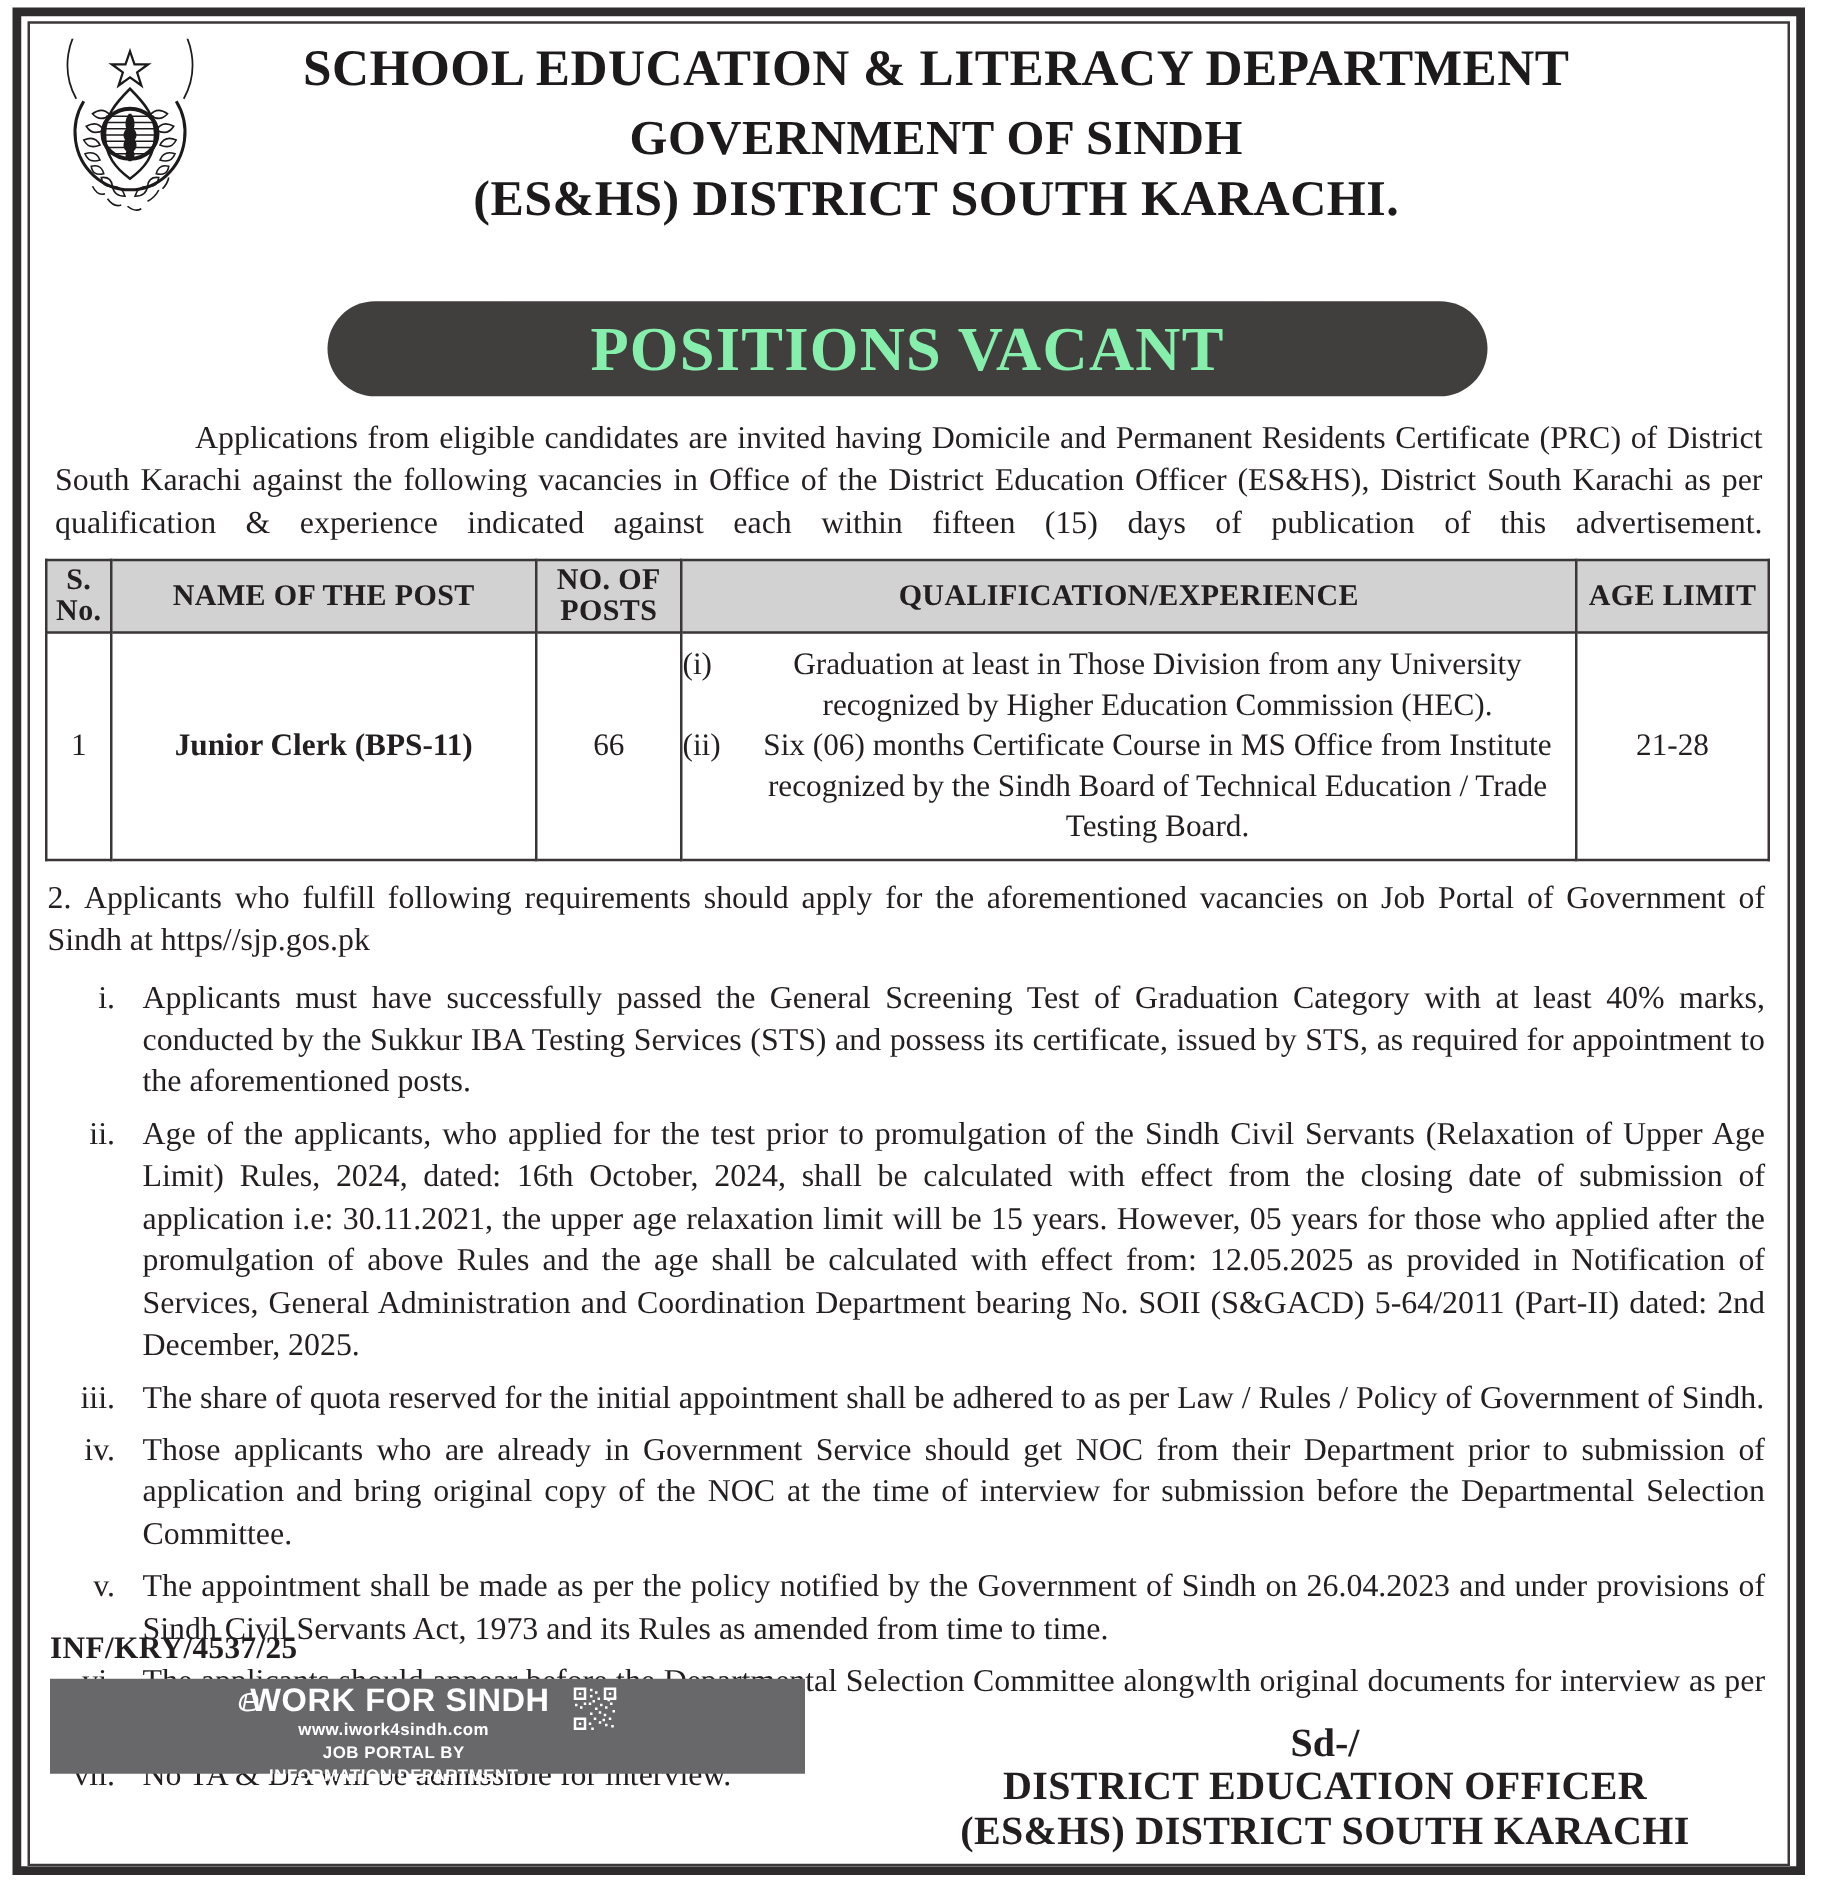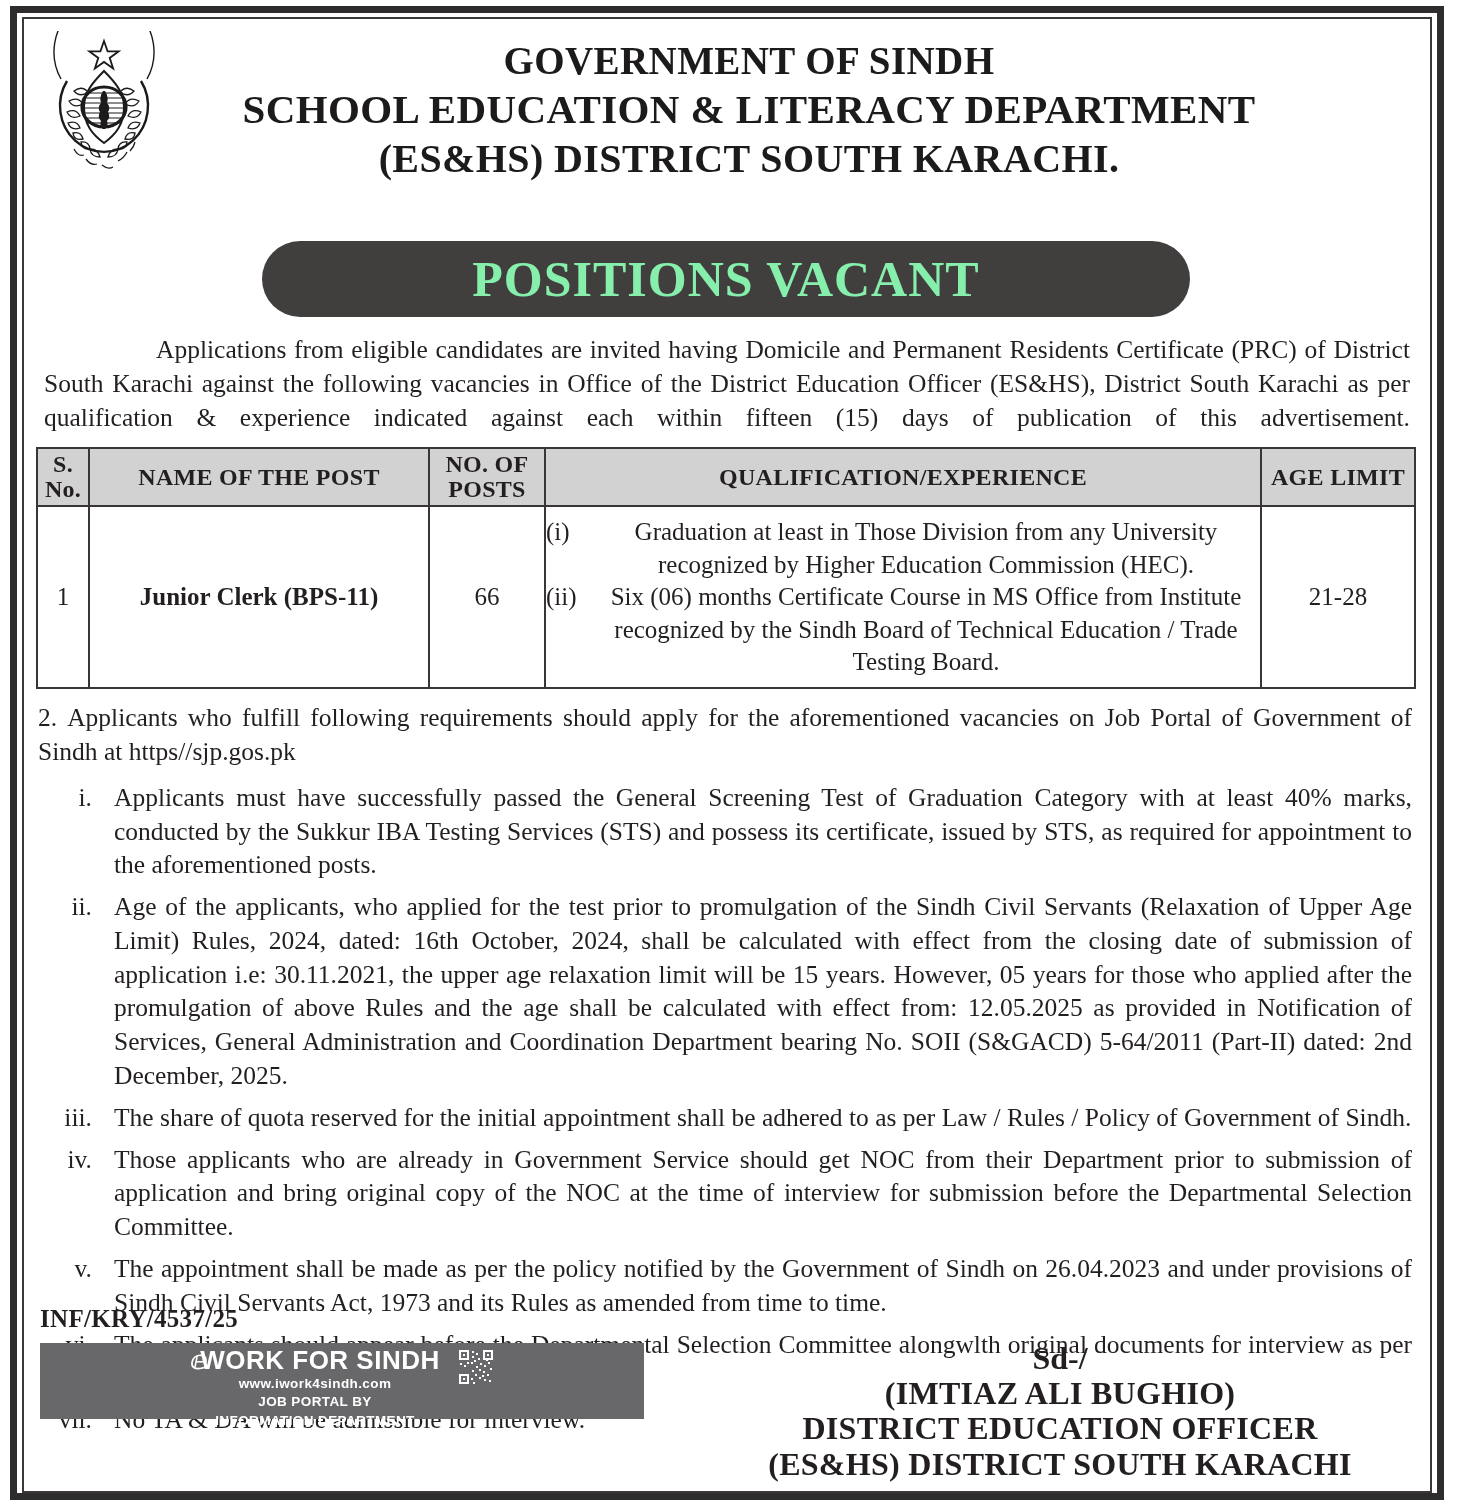--- a/index.html
+++ b/index.html
@@ -336,22 +336,22 @@
             <g stroke="#1c1a1b" stroke-width="1.3" fill="none">
               <path d="M30 118 q4 8 10 6"></path>
               <path d="M42 128 q5 7 11 5"></path>
               <path d="M58 134 q6 5 11 2"></path>
               <path d="M74 130 q6 -3 9 -9"></path>
               <path d="M86 120 q4 -4 5 -9"></path>
             </g>
           </svg>
         </div>
         <div class="header-titles">
+          <div class="hline hline2">SCHOOL EDUCATION &amp; LITERACY DEPARTMENT</div>
           <div class="hline hline1">GOVERNMENT OF SINDH</div>
-          <div class="hline hline2">SCHOOL EDUCATION &amp; LITERACY DEPARTMENT</div>
           <div class="hline hline4">(ES&amp;HS) DISTRICT SOUTH KARACHI.</div>
         </div>
       </div>
 
       <div class="banner-wrap">
         <div class="banner">POSITIONS VACANT</div>
       </div>
 
       <div class="intro">
         <span>Applications from eligible candidates are invited having Domicile and Permanent Residents Certificate (PRC) of District South Karachi against the following vacancies in Office of the District Education Officer (ES&amp;HS), District South Karachi as per qualification &amp; experience indicated against each within fifteen (15) days of publication of this advertisement.</span>
@@ -493,21 +493,20 @@
                     <rect x="28" y="10" width="2" height="2"></rect>
                     <rect x="33" y="8" width="2" height="2"></rect>
                 </g>
               </svg>
             </div>
           </div>
         </div>
 
         <div class="sign">
           <div class="sign-sd">Sd-/</div>
-          <div class="sign-name">(IMTIAZ ALI BUGHIO)</div>
           <div class="sign-role">DISTRICT EDUCATION OFFICER</div>
           <div class="sign-role">(ES&amp;HS) DISTRICT SOUTH KARACHI</div>
         </div>
       </div>
 
     </div>
   </div>
 </div>
 
 </body></html>

